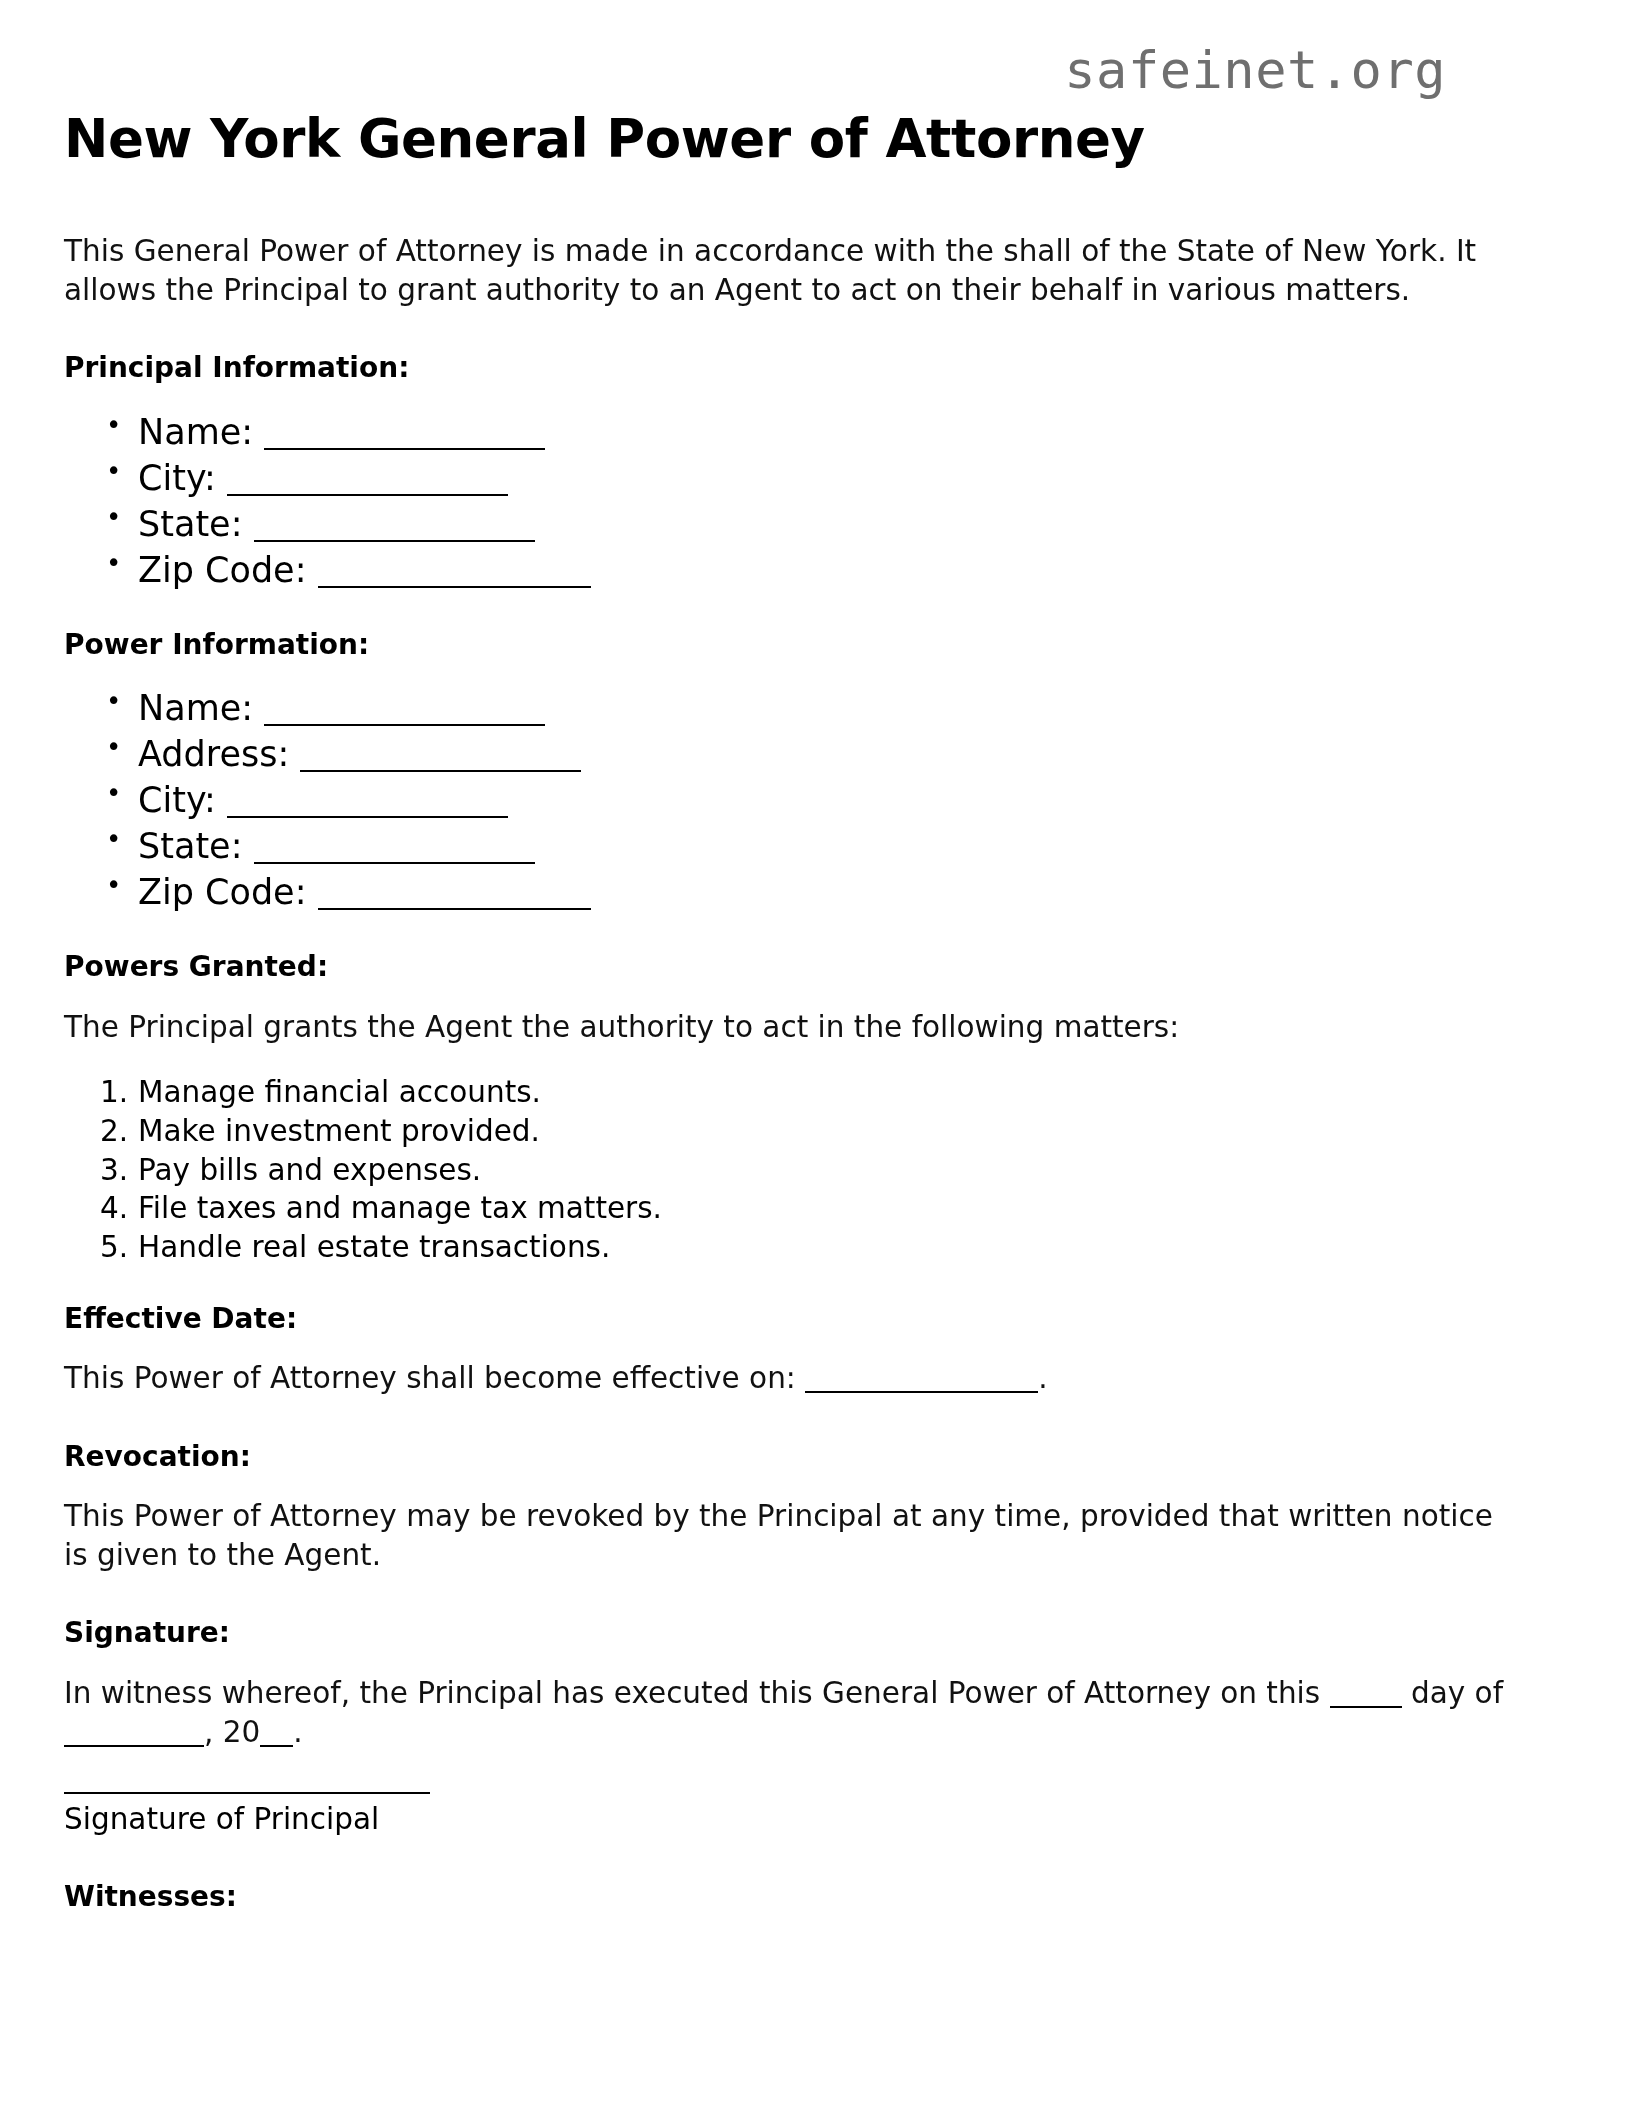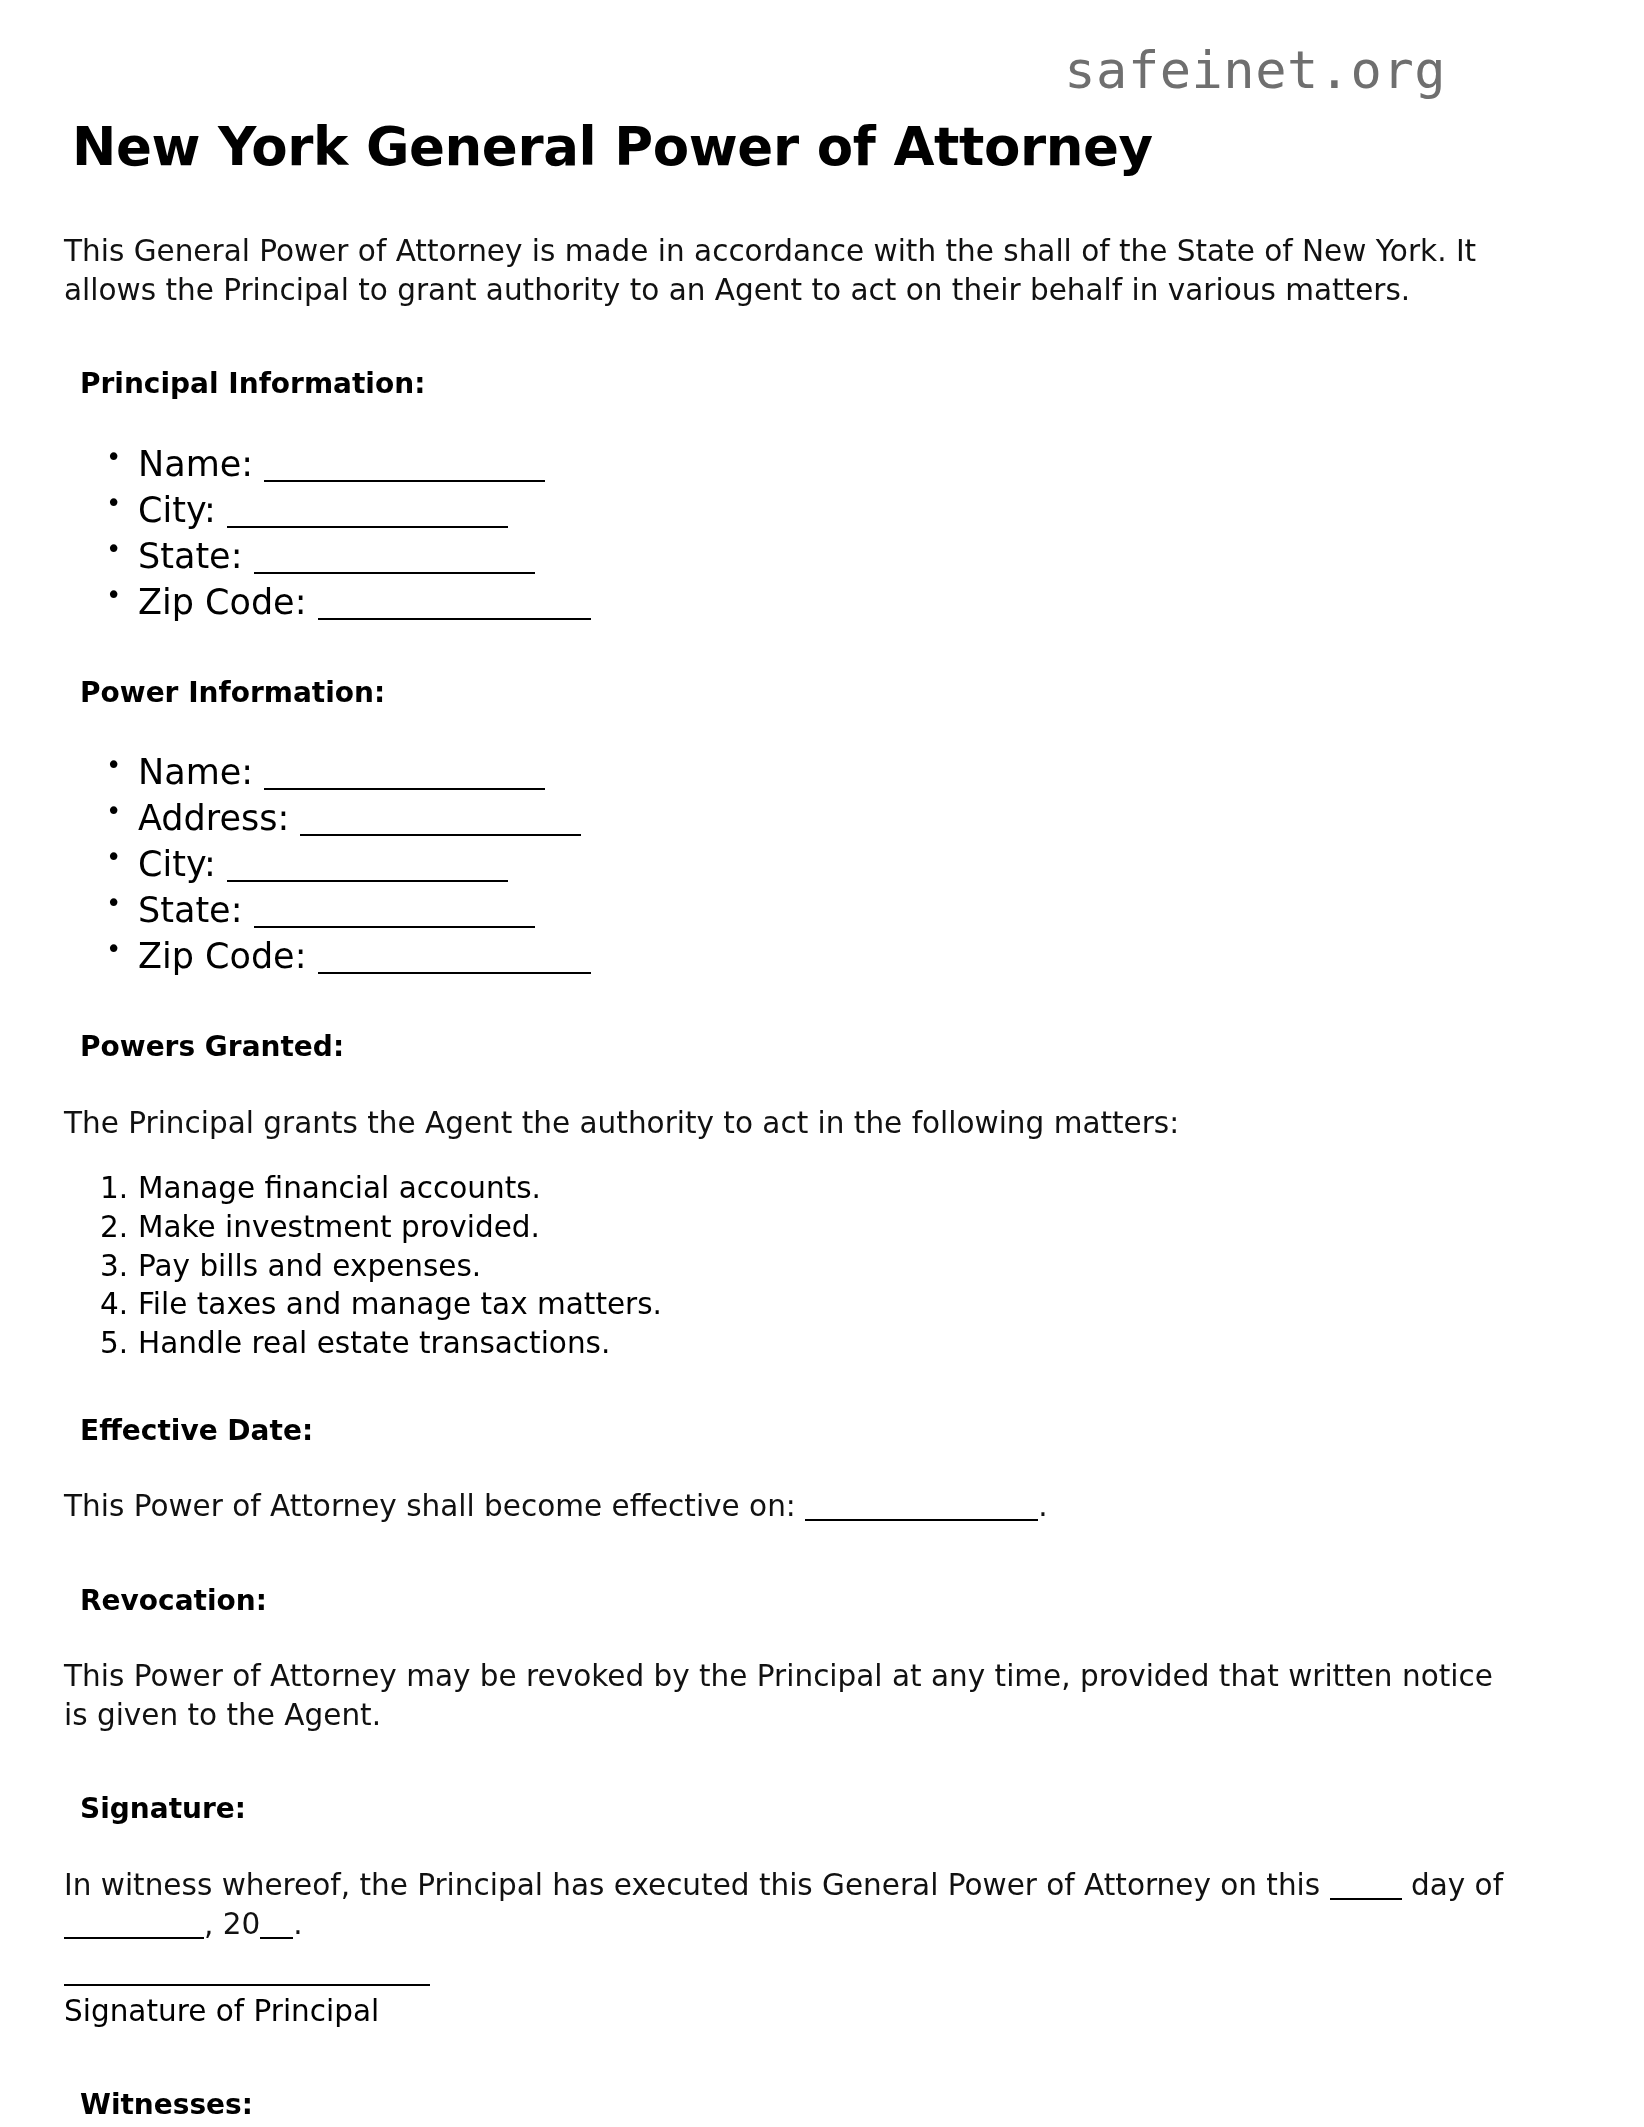--- a/index.html
+++ b/index.html
@@ -40,21 +40,21 @@
 
   
   .doc-title {
     position: absolute;
     top: 110px;
     left: 64px;
     font-size: 53px;
     font-weight: bold;
     line-height: 1.08;
     letter-spacing: -0.4px;
-    margin: 8px;
+    margin: 0;
     white-space: nowrap;
   }
 
   
   .content {
     position: absolute;
     top: 232px;
     left: 64px;
     width: 1460px;
   }
@@ -62,21 +62,21 @@
   p.body-para {
     font-size: 29.5px;
     line-height: 1.33;
     margin: 0 0 0 0;
     color: #111111;
   }
 
   h2.section-head {
     font-size: 28px;
     font-weight: bold;
-    margin: 16px;
+    margin: 0;
     line-height: 1.3;
     color: #000;
   }
 
   .gap-after-para  { height: 40px; }
   .gap-after-head  { height: 22px; }
   .gap-after-list  { height: 34px; }
   .gap-sm          { height: 26px; }
 
   

